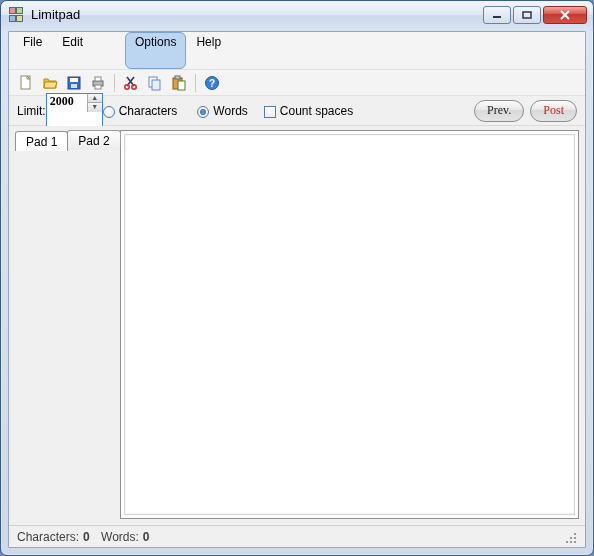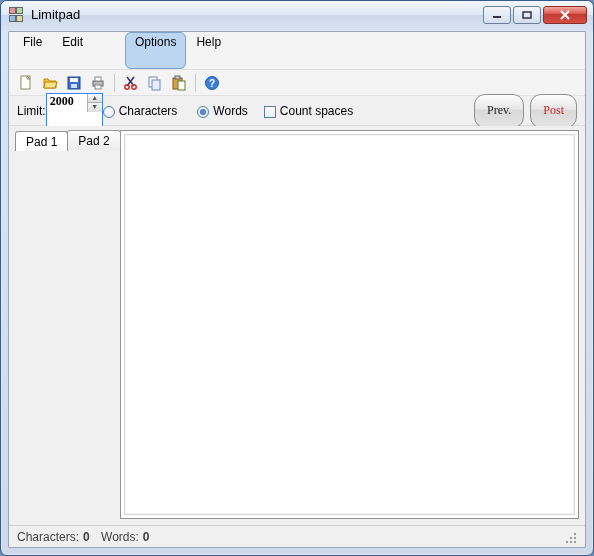--- a/index.html
+++ b/index.html
@@ -133,21 +133,21 @@
   .radio.checked .radio-dot::after{
     content:""; width:6px; height:6px; border-radius:50%;
     background:radial-gradient(circle,#69a0e2,#2a62aa);
   }
   .check-box {
     width:12px; height:12px; border:1px solid #5a7ca0;
     background:linear-gradient(#fff,#e8eef5);
   }
   .push-right { margin-left:auto; display:flex; gap:6px;}
   .btn {
-    height:22px; padding:16px 12px;
+    height:22px; padding:4px 12px;
     border:1px solid #8e8f8f; border-radius:11px;
     background:linear-gradient(#fdfdfd,#e6e6e6 45%,#d9d9d9 46%,#e4e4e4);
     font:12px "Segoe UI"; color:#222; cursor:default;
     display:flex; align-items:center;
   }
   .btn.post { color:#c22; }
   .tabs-area {
     flex:1;
     background:#f0f0f0;
     padding:4px 6px 6px 6px;

